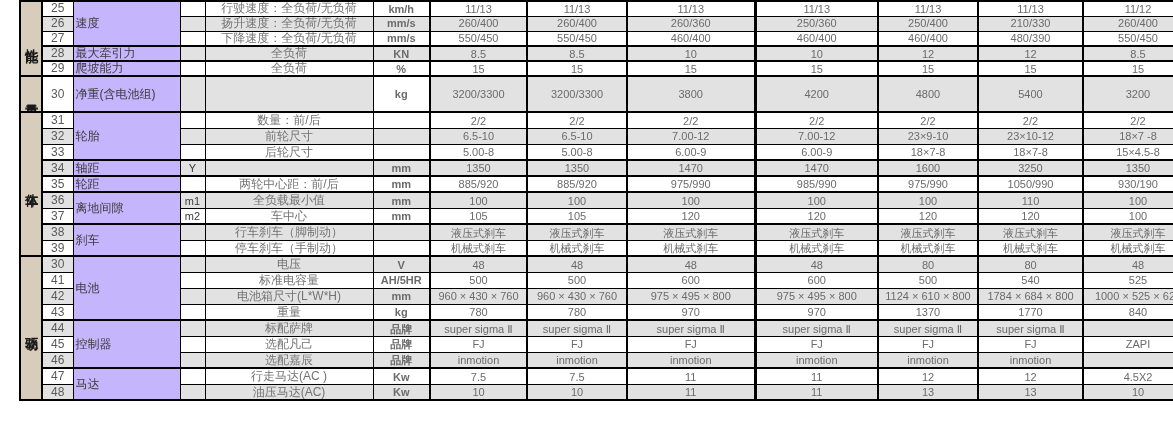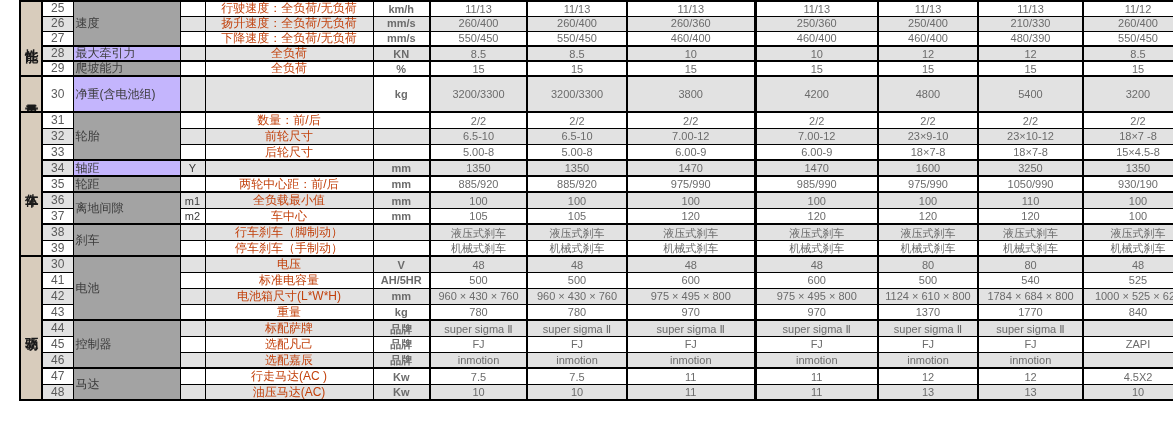--- a/index.html
+++ b/index.html
@@ -9,24 +9,24 @@
   td{border:1px solid #000;overflow:hidden;white-space:nowrap;text-align:center;
      font-size:11px;color:#6b6b6b;padding:0 1px;line-height:1.1;}
   tr{height:16px;}
   tr.h15{height:15px;}
   tr.tall{height:36px;}
   td.sh{background:#e2e2e2;}
   td.cat{background:#d8ccbc;border-right-width:2px;color:#1a1a1a;font-weight:bold;
          font-size:13px;writing-mode:vertical-lr;text-orientation:upright;
          letter-spacing:1px;padding:0;}
   td.num{font-size:12px;color:#5a5a5a;}
-  td.attr{text-align:left;padding-left:2px;font-size:12px;color:#3b3b3b;background:#a3a3a3;}
+  td.attr{text-align:left;padding-left:2px;font-size:12px;color:#3b3b3b;background:#c4b5fd;}
   td.attr.sh{background:#c4b5fd;}
   td.code{font-size:11px;color:#3b3b3b;}
-  td.desc{font-size:12px;color:#c2410c;}
+  td.desc{font-size:12px;color:#737373;}
   td.unit{font-size:11px;color:#6b6b6b;font-weight:bold;}
   td.val{border-left-width:2px;}
   td.c4{border-left-width:3px;}
   tr.thick td{border-top-width:2px;}
   table{border:2px solid #000;}
 </style>
 </head>
 <body>
 
 <div id="wrap">

